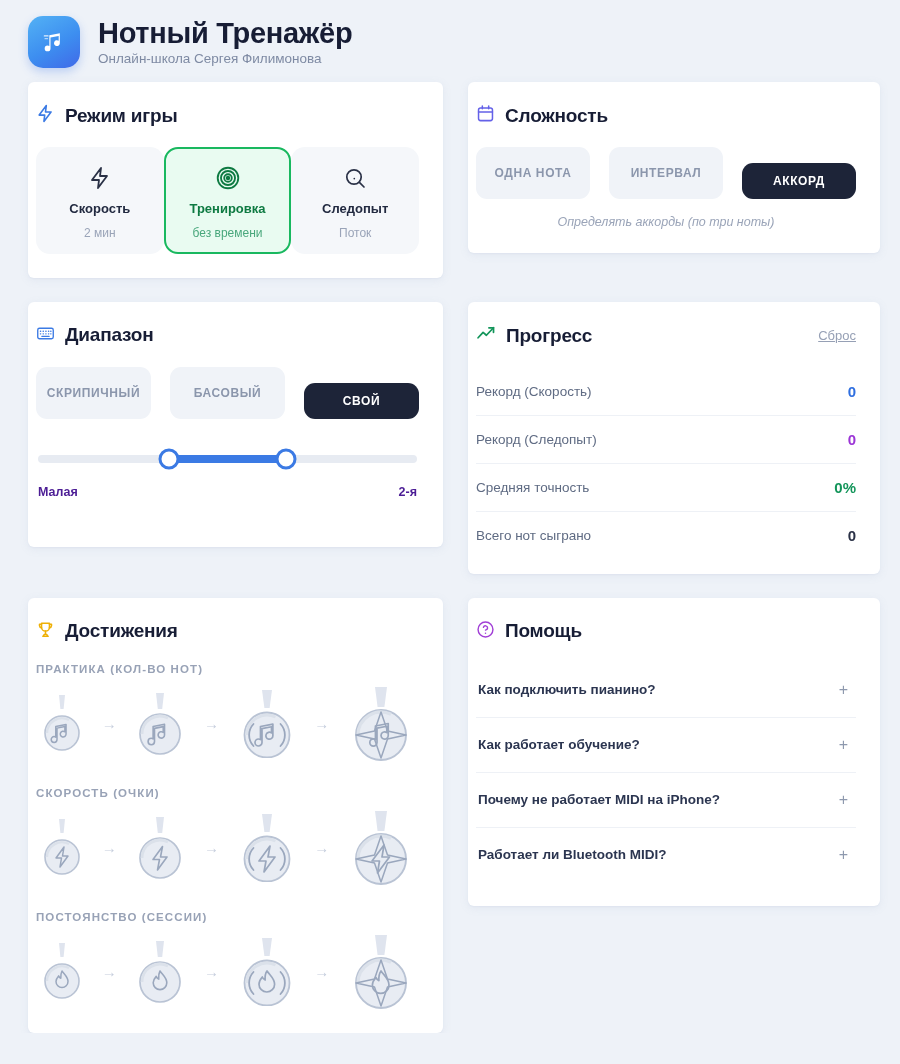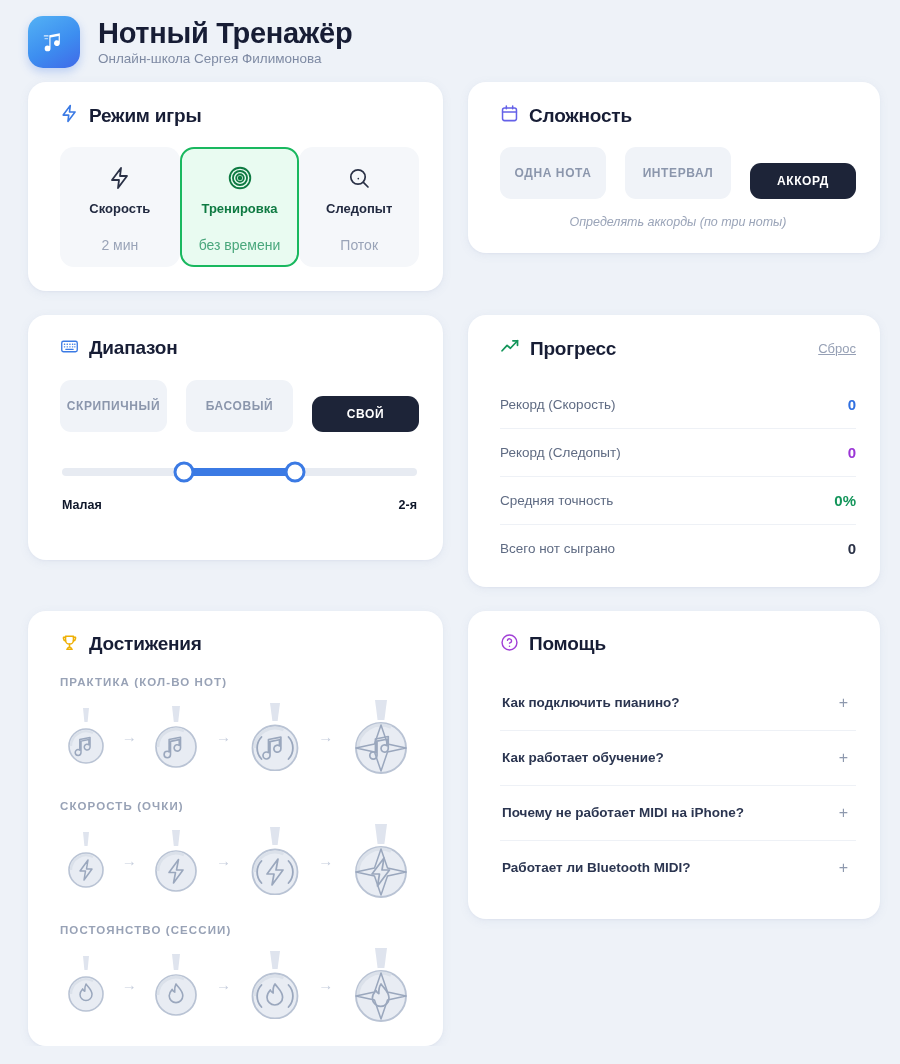--- a/index.html
+++ b/index.html
@@ -45,23 +45,23 @@
   .grid {
     display: grid;
     grid-template-columns: 415px 412px;
     column-gap: 25px;
     row-gap: 24px;
     padding: 0 20px 0 28px;
     align-items: start;
   }
   .card {
     background: #ffffff;
-    border-radius: 18px;
+    border-radius: 6px;
     box-shadow: 0 2px 10px rgba(120,140,180,.10), 0 1px 2px rgba(120,140,180,.06);
-    padding: 22px 24px 24px 32px;
+    padding: 22px 24px 24px 8px;
   }
 
   .card-head {
     display: flex;
     align-items: center;
     gap: 10px;
     margin-bottom: 20px;
   }
   .card-head .sp { flex: 1; }
   .card-title {
@@ -88,21 +88,21 @@
     text-align: center;
     cursor: pointer;
   }
   .mode-tile.active {
     background: #e9fbf1;
     border-color: #19b85f;
   }
   .mode-ico { height: 30px; display: flex; align-items: center; justify-content: center; margin-bottom: 8px; }
   .mode-name { font-size: 13px; font-weight: 600; color: #222a40; line-height: 1.2; }
   .mode-tile.active .mode-name { color: #0e7a42; }
-  .mode-sub { font-size: 14px; color: #9aa4b8; margin-top: 20px; }
+  .mode-sub { font-size: 12px; color: #9aa4b8; margin-top: 9px; }
   .mode-tile.active .mode-sub { color: #49a77c; }
 
   
   .pills { display: flex; gap: 19px; }
   .pill {
     flex: 1;
     background: #f0f3f8;
     border-radius: 11px;
     padding: 11px 4px;
     text-align: center;
@@ -149,21 +149,21 @@
     cursor: pointer;
   }
   .knob.k1 { left: 34.5%; }
   .knob.k2 { left: 65.5%; }
   .range-labels {
     display: flex;
     justify-content: space-between;
     margin-top: 22px;
     font-size: 12.5px;
     font-weight: 700;
-    color: #0f172a;
+    color: #4c1d95;
   }
 
   
   .prow {
     display: flex;
     align-items: center;
     justify-content: space-between;
     padding: 15px 0;
     border-bottom: 1px solid #eef1f6;
   }

